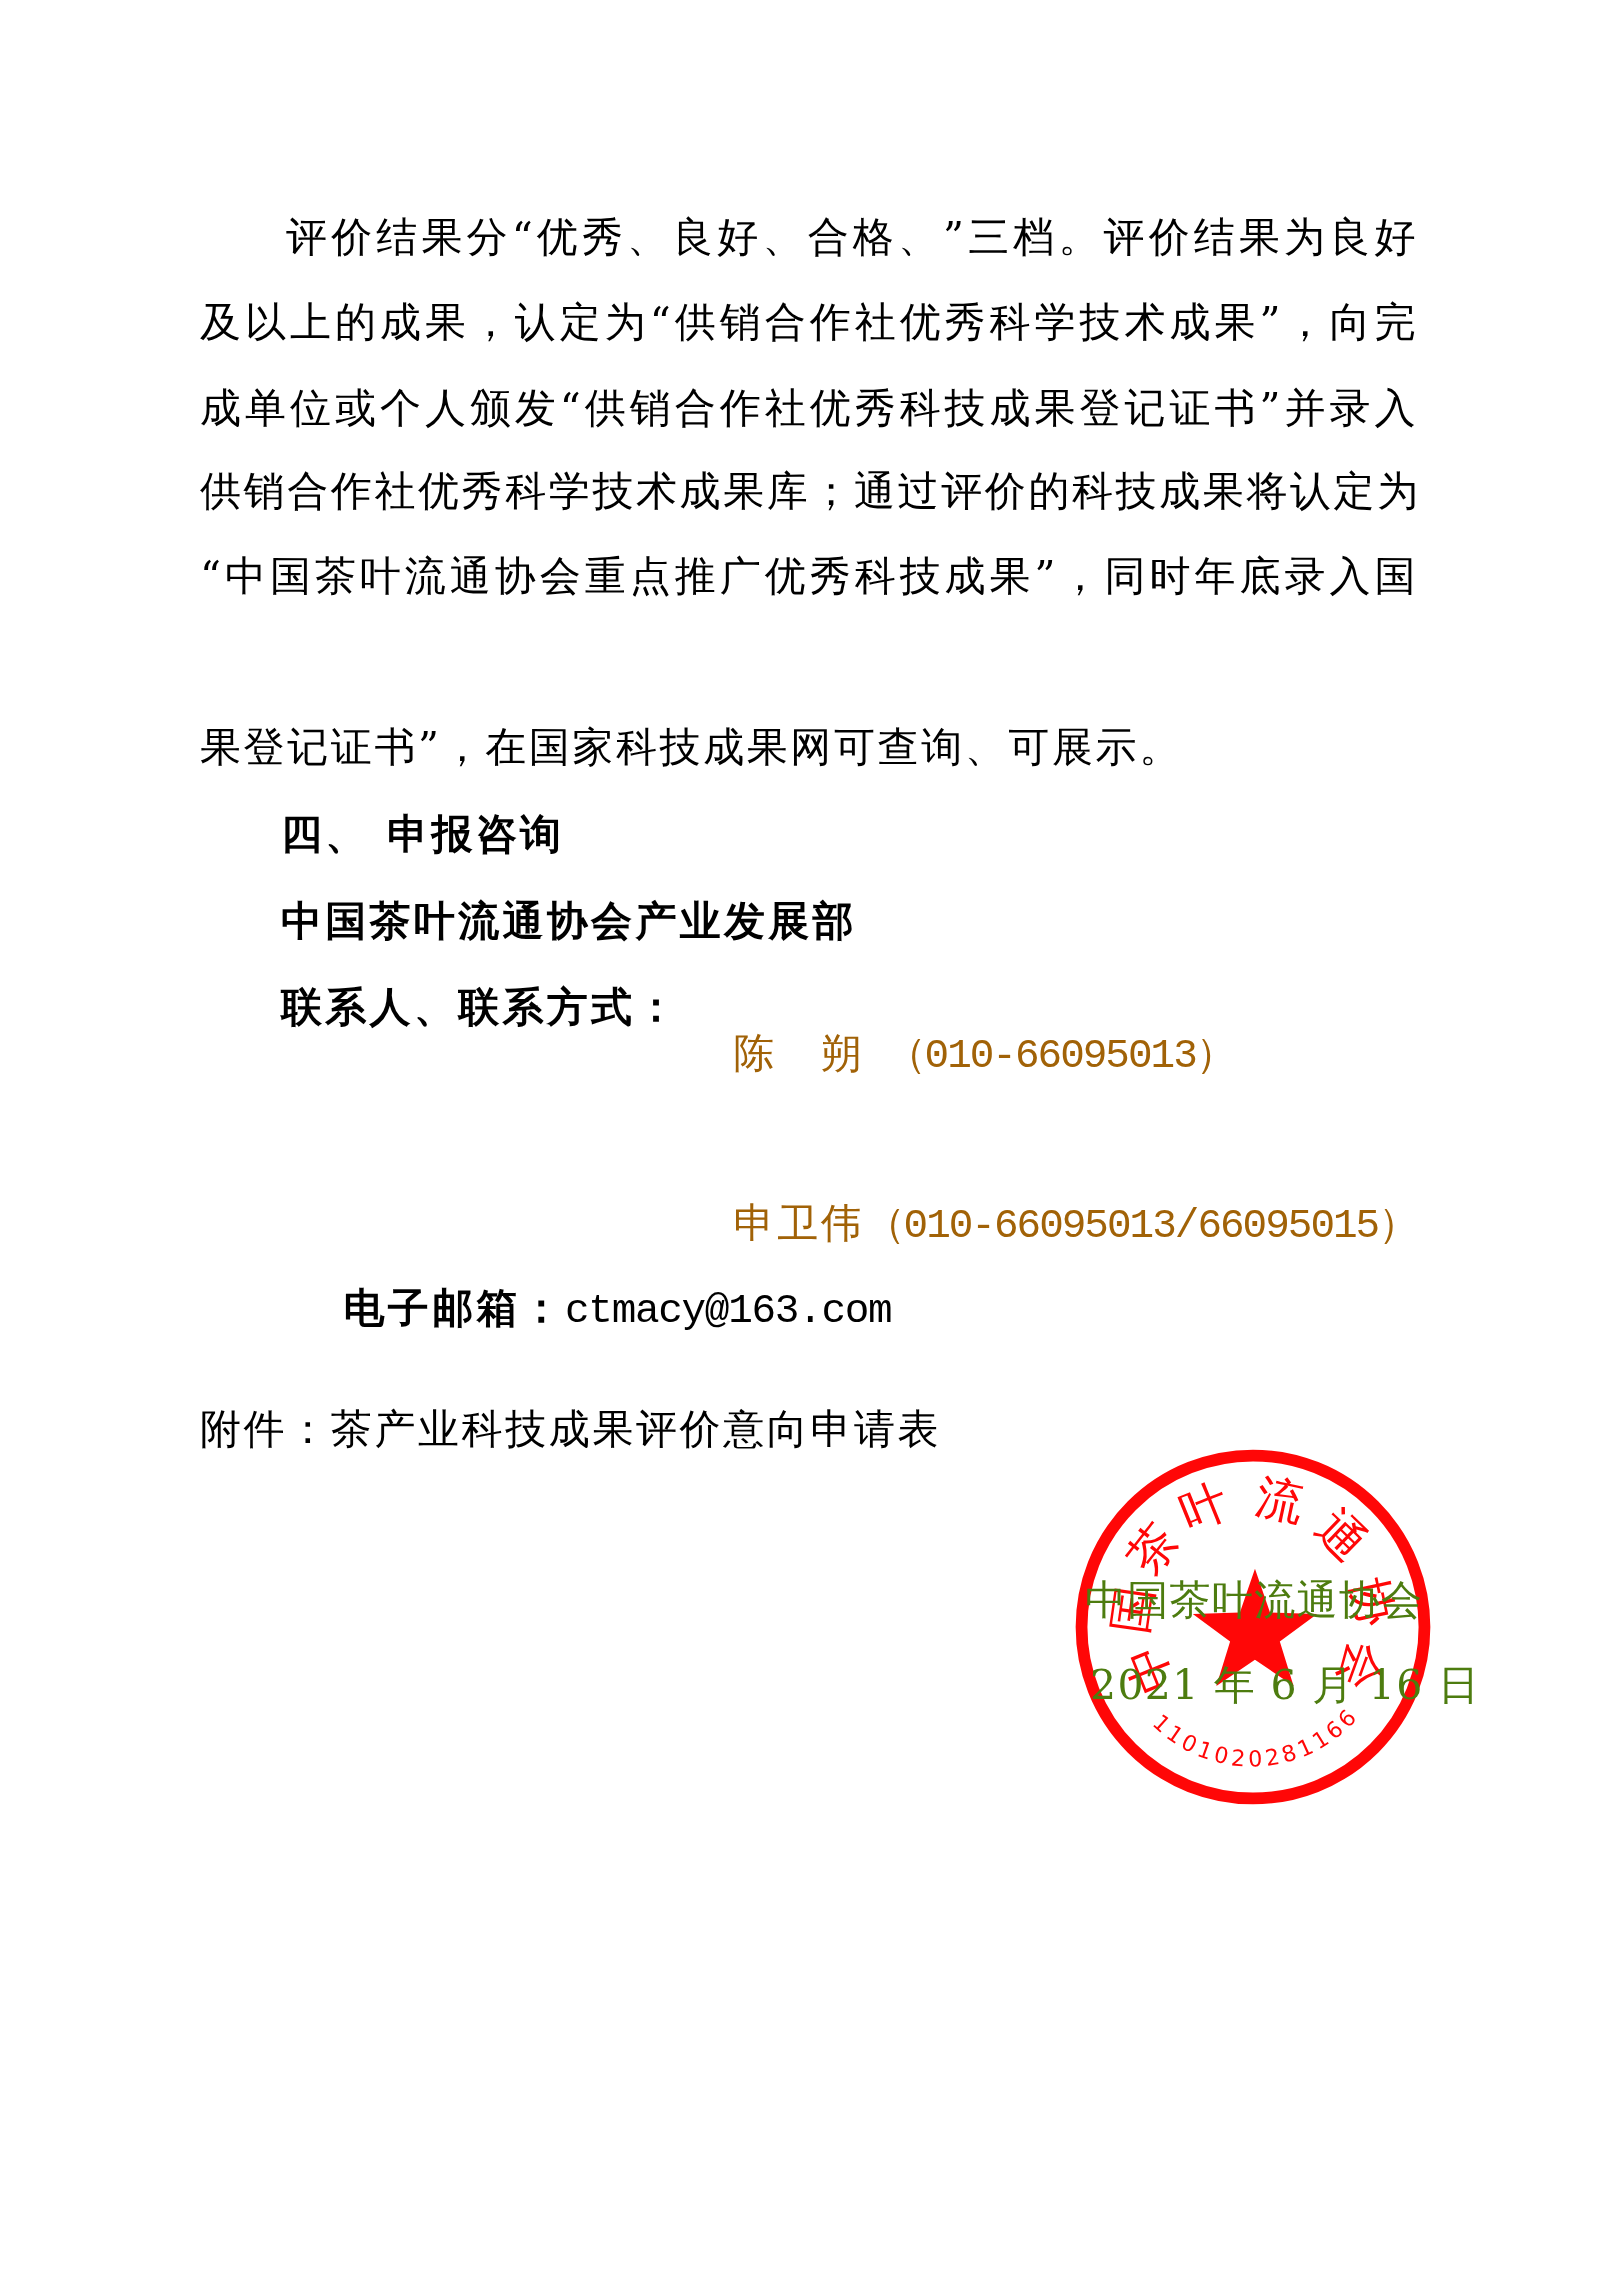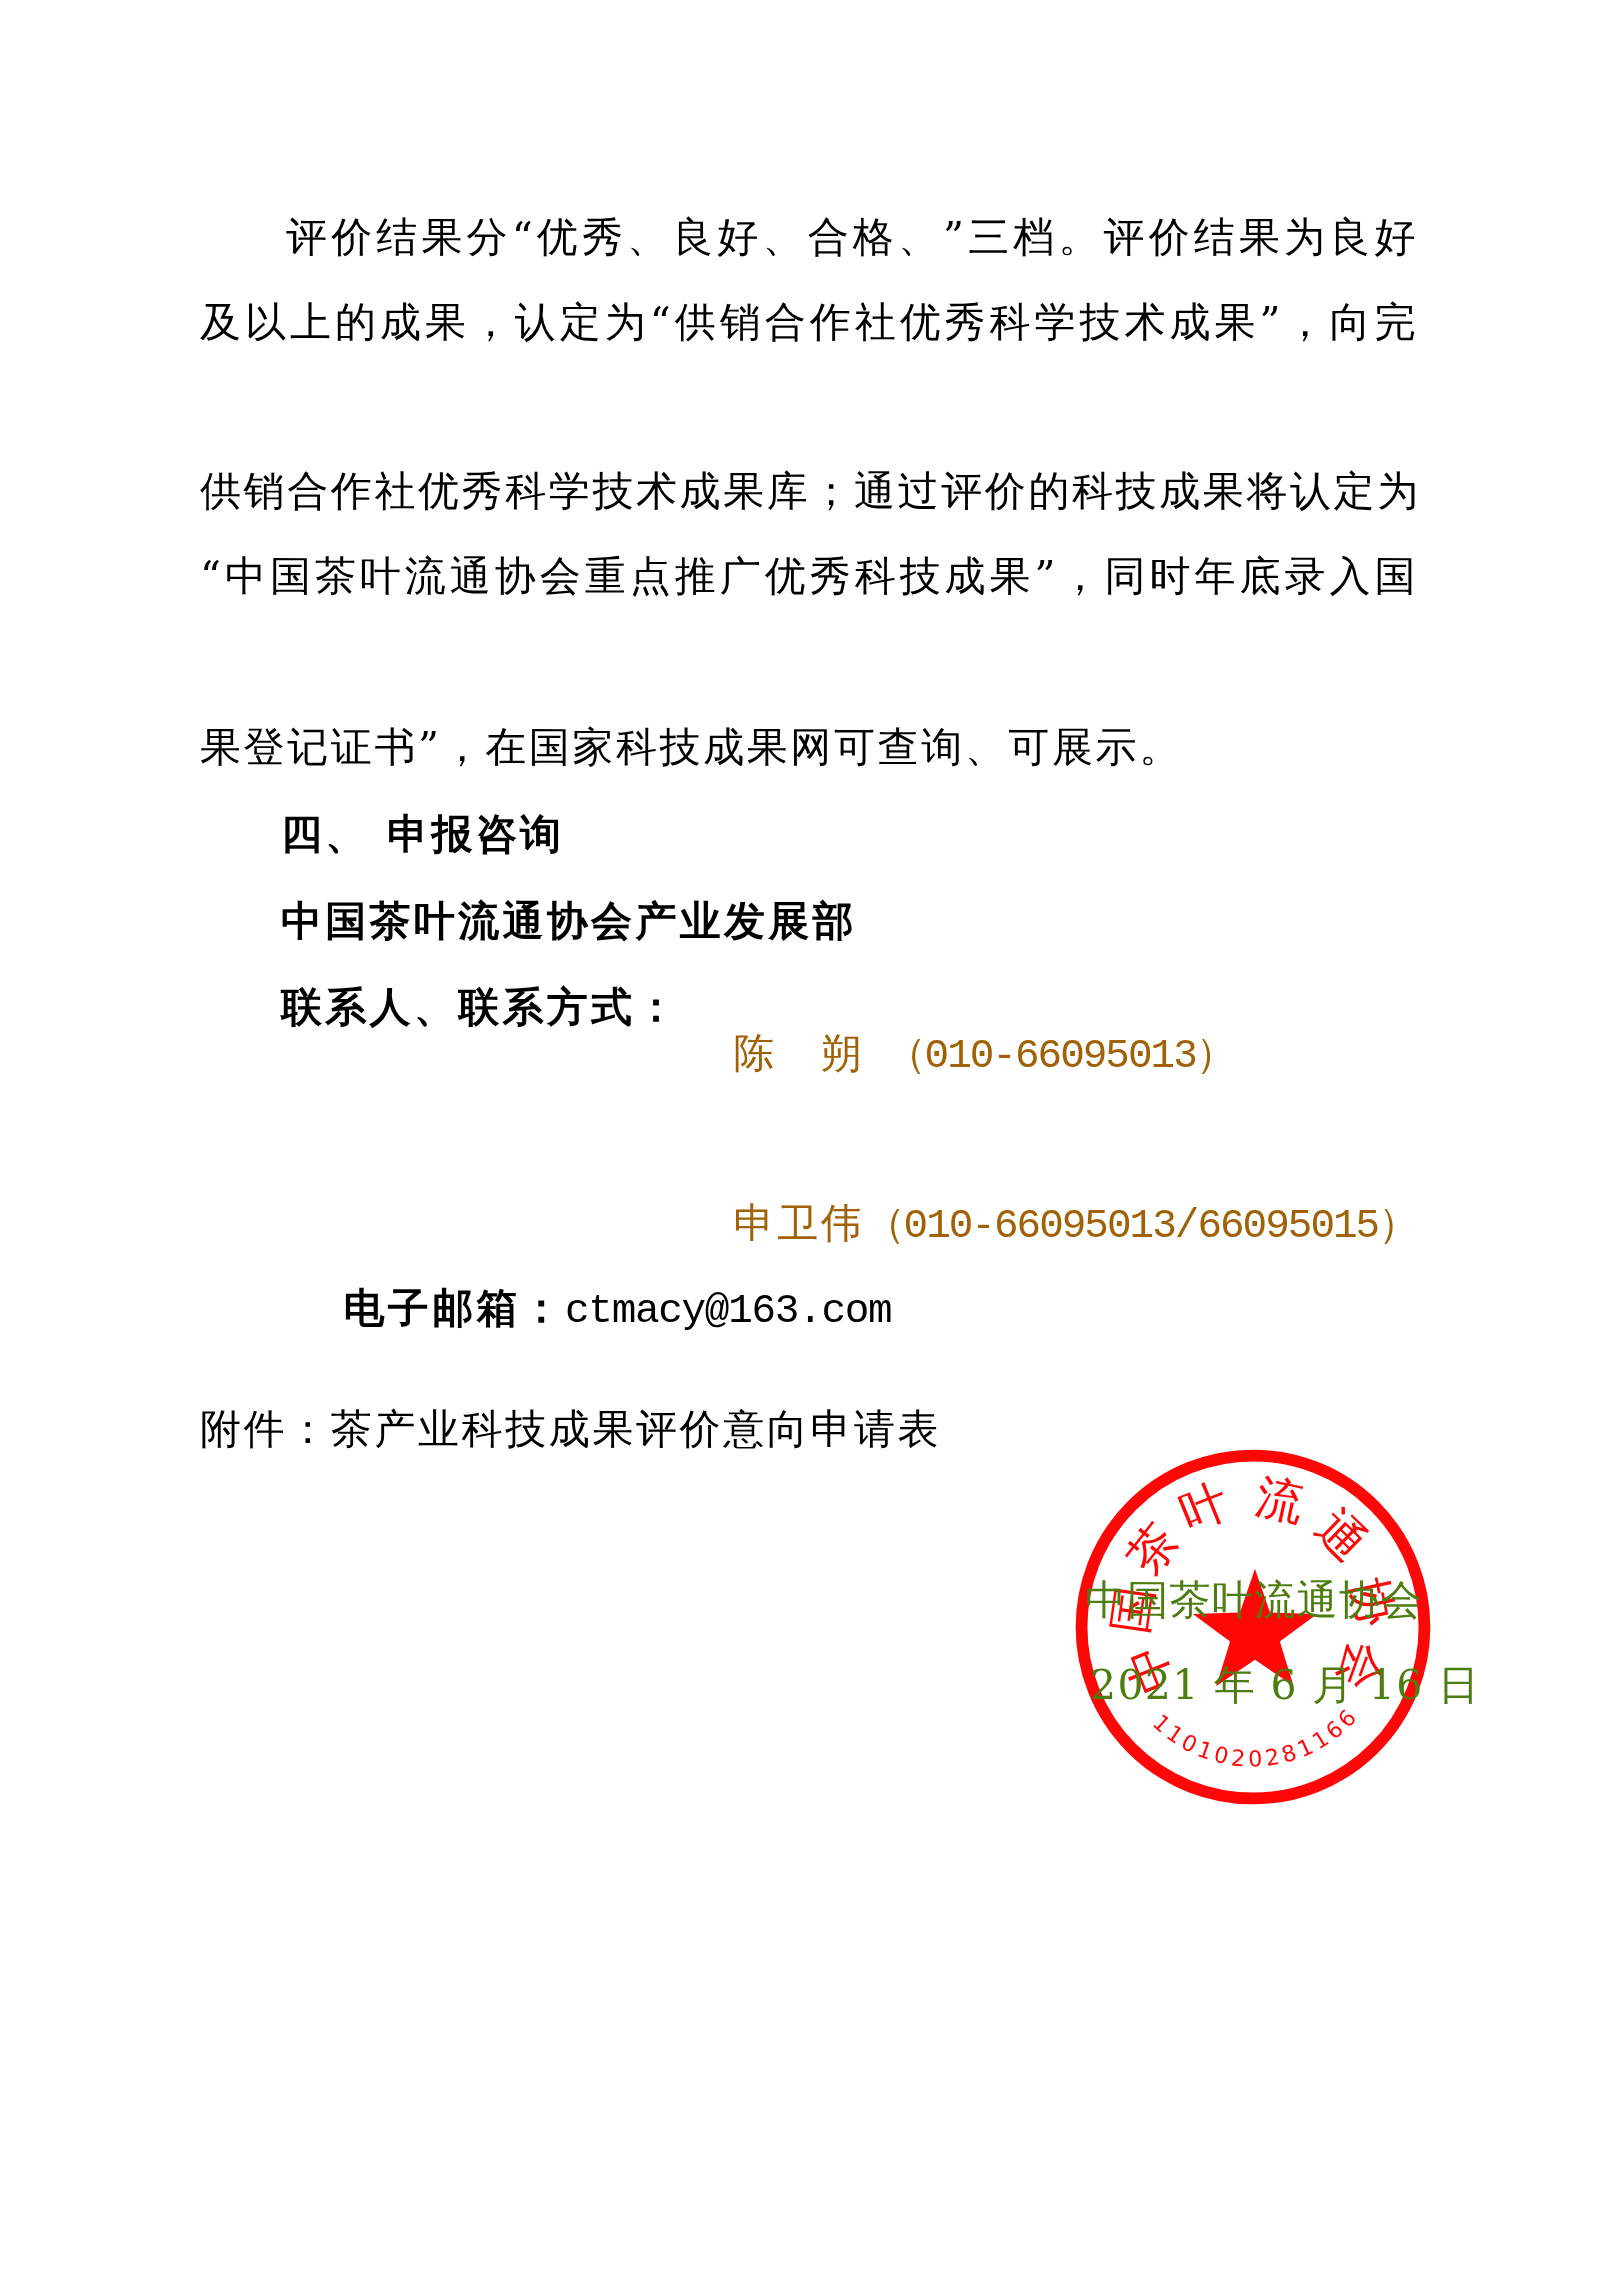--- a/index.html
+++ b/index.html
@@ -30,20 +30,21 @@
   }
   .stamp { position: absolute; left: 1075px; top: 1449px; width: 356px; height: 356px; z-index: 2; opacity: 0.97; }
 </style>
 </head>
 <body>
 
 <div class="page">
 
   <div class="line first-line" style="top:214px;">评价结果分“优秀、良好、合格、”三档。评价结果为良好</div>
   <div class="line body-line" style="top:299px;">及以上的成果，认定为“供销合作社优秀科学技术成果”，向完</div>
+  <div class="line body-line" style="top:385px;">成单位或个人颁发“供销合作社优秀科技成果登记证书”并录入</div>
   <div class="line body-line" style="top:468px;">供销合作社优秀科学技术成果库；通过评价的科技成果将认定为</div>
   <div class="line body-line" style="top:553px;">“中国茶叶流通协会重点推广优秀科技成果”，同时年底录入国</div>
   <div class="line" style="top:724px; left:200px;">果登记证书”，在国家科技成果网可查询、可展示。</div>
 
   <div class="line bold" style="top:811px; left:281px;">四、 申报咨询</div>
   <div class="line bold" style="top:898px; left:281px;">中国茶叶流通协会产业发展部</div>
   <div class="line bold" style="top:984px; left:281px;">联系人、联系方式：</div>
 
   <div class="contact-row" style="top:984px;">
     <span class="name">陈　朔</span><span class="phone">（010-66095013）</span>

